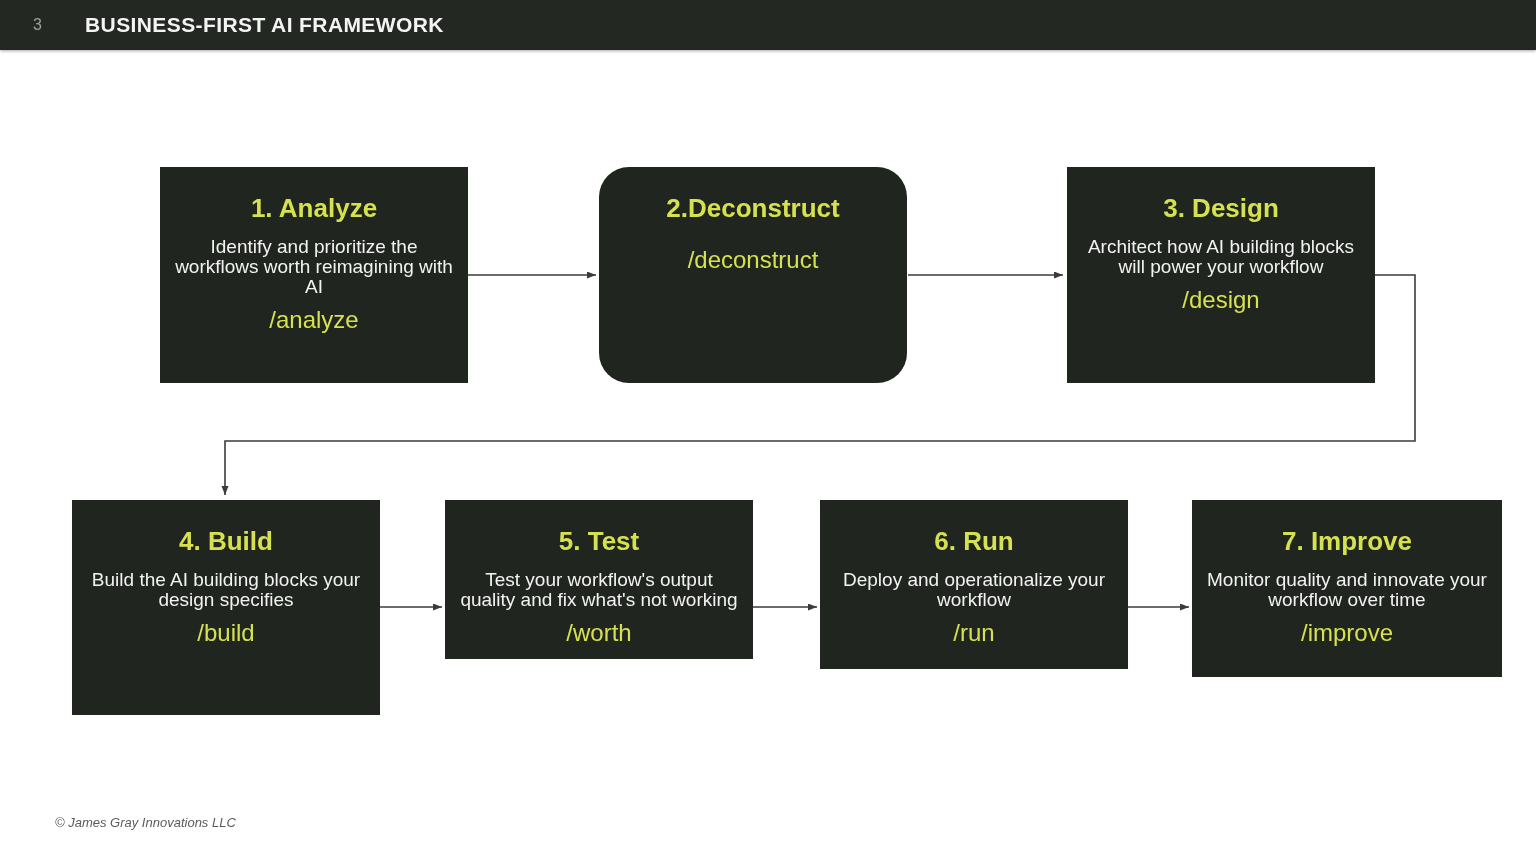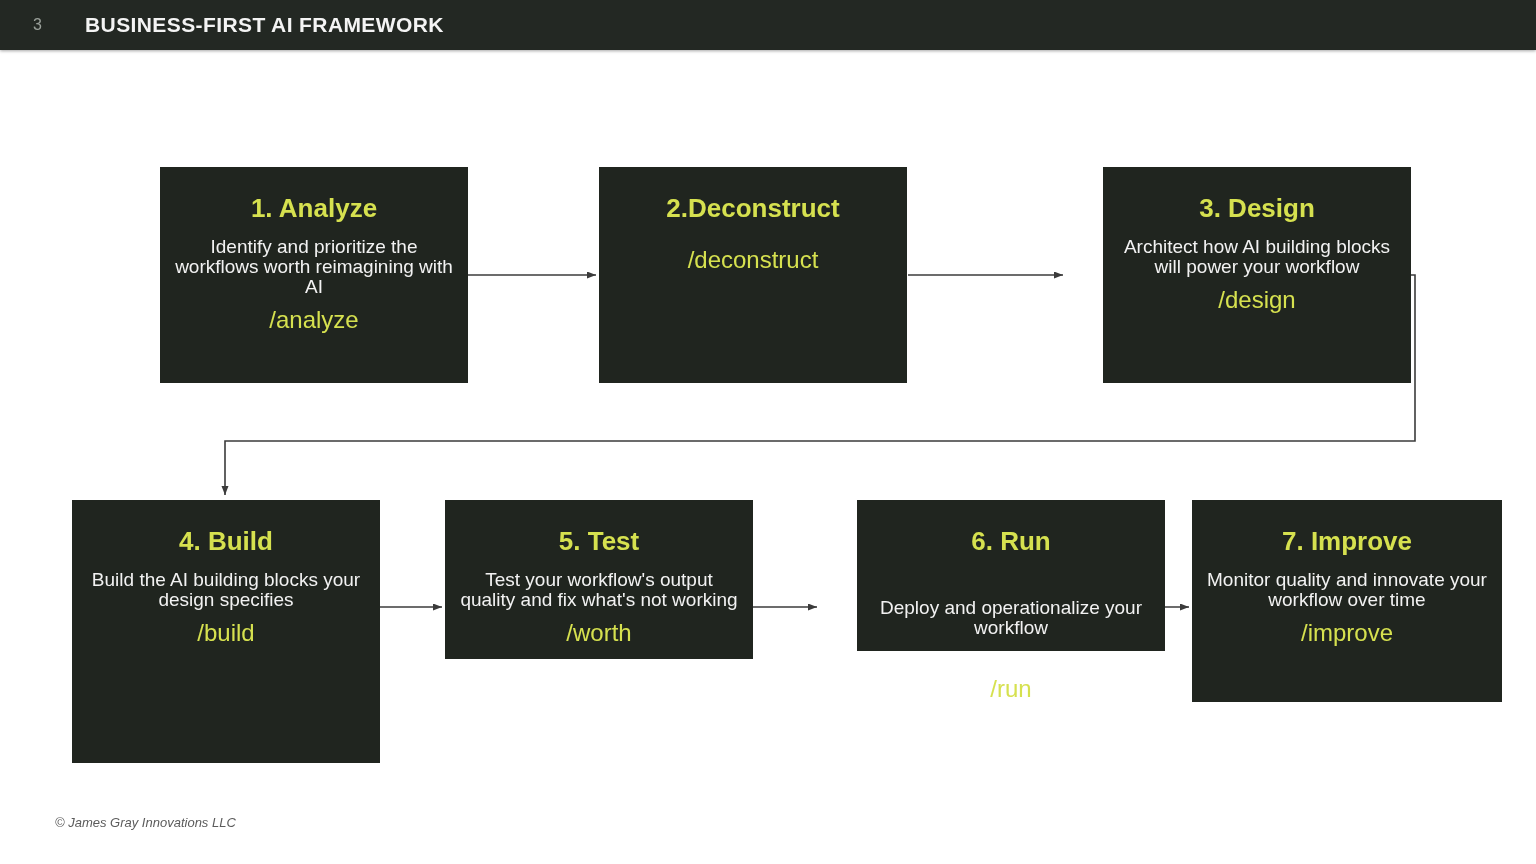--- a/index.html
+++ b/index.html
@@ -80,26 +80,26 @@
     line-height: 20px;
   }
   .step-command {
     color: #d6e14f;
     font-size: 24px;
     font-weight: 400;
     margin-top: 9px;
   }
   
   .box-1 { left: 160px;  top: 167px; }
-  .box-2 { left: 599px;  top: 167px; }
-  .box-3 { left: 1067px; top: 167px; margin-left: 36px; }
-  .box-4 { left: 72px;   top: 500px; height: 263px; }
+  .box-2 { left: 599px;  top: 167px; border-radius: 30px; }
+  .box-3 { left: 1067px; top: 167px; }
+  .box-4 { left: 72px;   top: 500px; height: 215px; }
   .box-5 { left: 445px;  top: 500px; height: 159px; }
-  .box-6 { left: 857px;  top: 500px; height: 151px; gap: 28px; }
-  .box-7 { left: 1192px; top: 500px; height: 202px; width: 310px; }
+  .box-6 { left: 820px;  top: 500px; height: 169px; }
+  .box-7 { left: 1192px; top: 500px; height: 177px; width: 310px; }
   
   .footer-copyright {
     position: absolute;
     left: 55px;
     top: 815px;
     color: #5b5b5b;
     font-size: 13px;
     z-index: 2;
     font-style: italic;
   }

